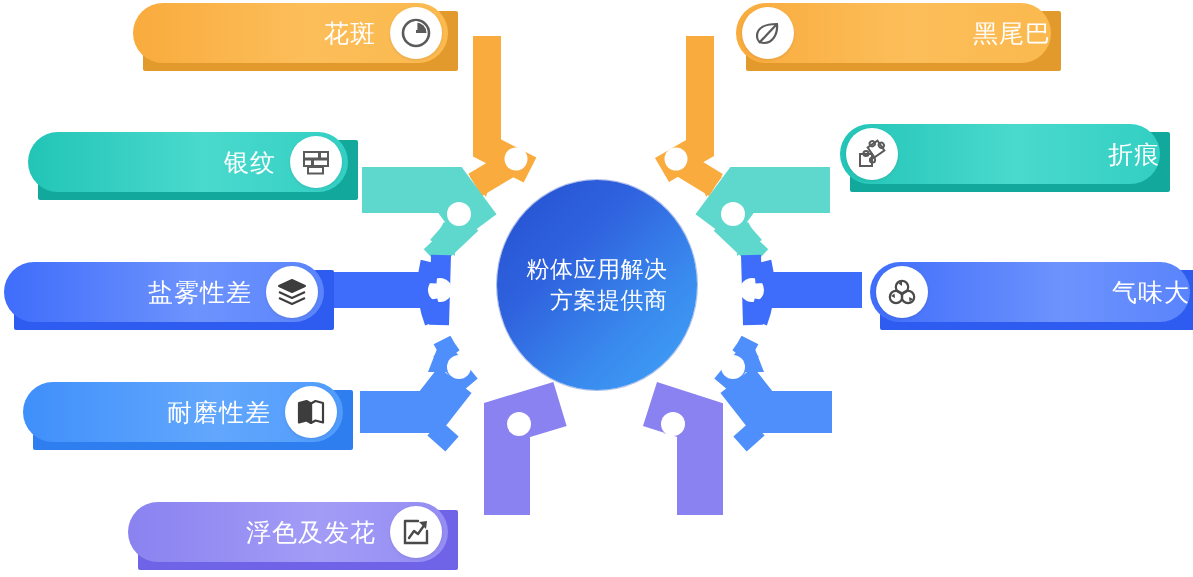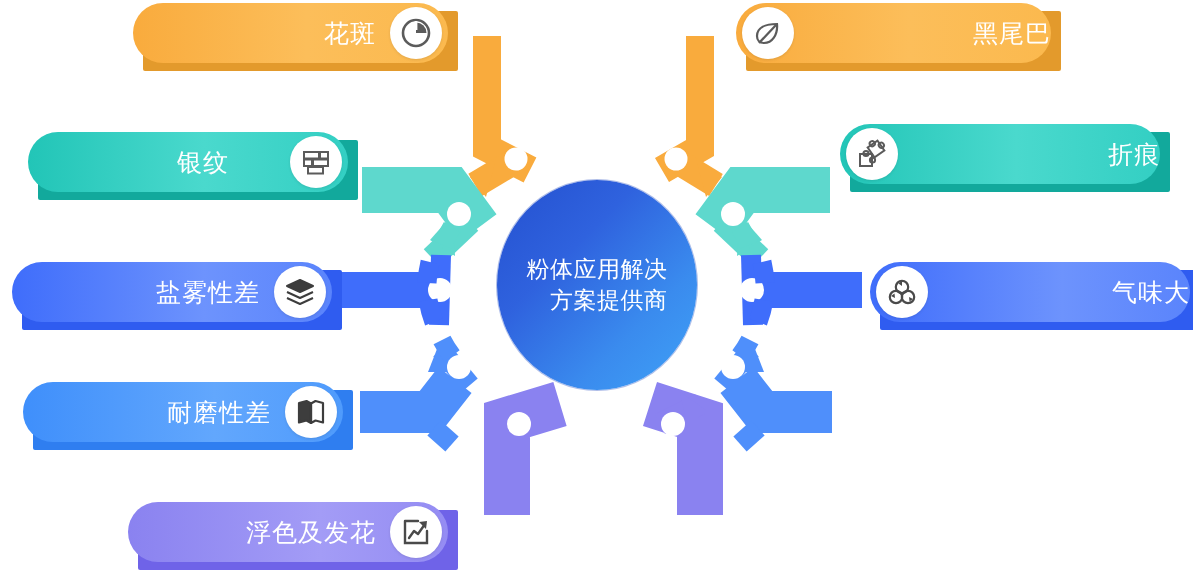--- a/index.html
+++ b/index.html
@@ -95,38 +95,38 @@
     align-items: center;
     justify-content: center;
     box-shadow: 0 1px 3px rgba(0,0,0,0.10);
   }
   .pill-icon svg { display: block; }
 
   
   .theme-orange .pill   { background: linear-gradient(90deg, #f9ab3d 0%, #fcbe5a 55%, #fbb94e 100%); }
   .theme-orange .pill-plate { background: #e39a2c; }
 
-  .theme-teal .pill     { background: linear-gradient(90deg, #22c5b7 0%, #4ad9cd 55%, #33cfc3 100%); gap: 47px; }
+  .theme-teal .pill     { background: linear-gradient(90deg, #22c5b7 0%, #4ad9cd 55%, #33cfc3 100%); }
   .theme-teal .pill-plate   { background: #12a99c; }
 
   .theme-blue .pill     { background: linear-gradient(90deg, #3f6dfb 0%, #6d93fd 60%, #5a84fc 100%); }
   .theme-blue .pill-plate   { background: #2f5cf0; }
 
   .theme-blue2 .pill    { background: linear-gradient(90deg, #3f8ffb 0%, #62a7fd 60%, #4f9bfc 100%); }
   .theme-blue2 .pill-plate  { background: #2f7ef0; }
 
   .theme-purple .pill   { background: linear-gradient(90deg, #8a82f0 0%, #a39cf6 60%, #948cf3 100%); }
   .theme-purple .pill-plate { background: #6f63e8; }
 
   
   #pill-0 { left: 133px; top: 3px;   width: 315px; }
   #pill-1 { left: 736px; top: 3px;   width: 315px; }
   #pill-2 { left: 28px;  top: 132px; width: 320px; }
   #pill-3 { left: 840px; top: 124px; width: 320px; }
-  #pill-4 { left: 12px;   top: 262px; width: 320px; }
+  #pill-4 { left: 4px;   top: 262px; width: 320px; }
   #pill-5 { left: 870px; top: 262px; width: 320px; }
   #pill-6 { left: 23px;  top: 382px; width: 320px; }
   #pill-7 { left: 840px; top: 382px; width: 320px; }
   #pill-8 { left: 128px; top: 502px; width: 320px; }
   #pill-9 { left: 743px; top: 502px; width: 345px; }
 </style>
 </head>
 <body>
 
 <div id="stage">

